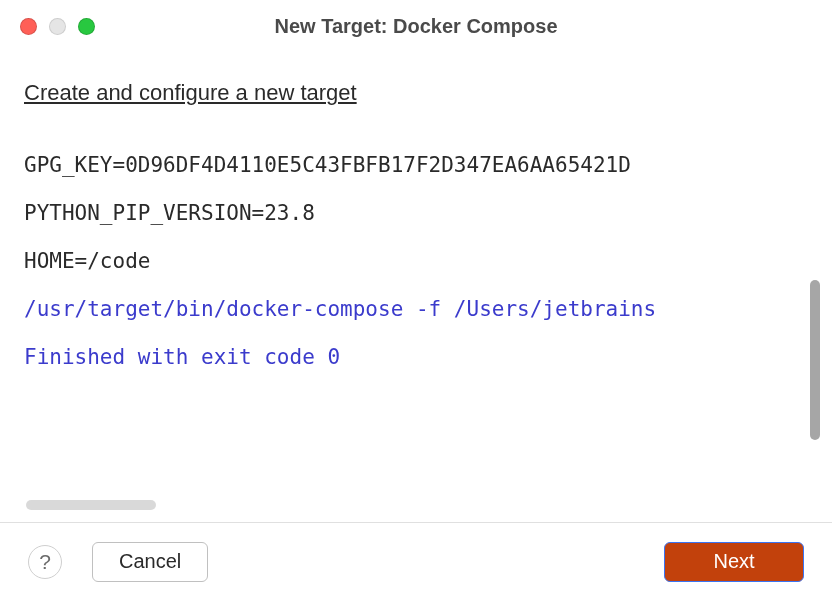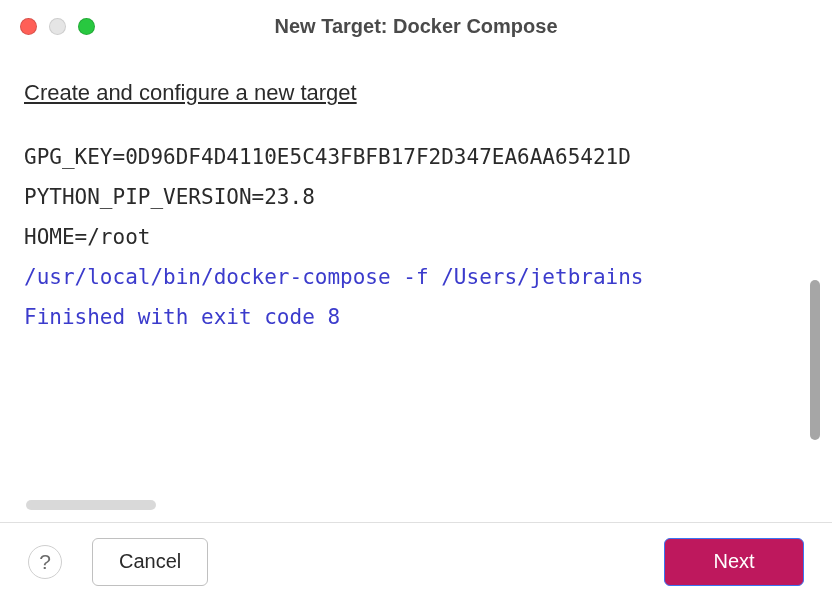--- a/index.html
+++ b/index.html
@@ -76,20 +76,21 @@
       font-size: 21px;
       line-height: 1.9;
       color: #2a2a2a;
       height: 100%;
       overflow-x: hidden;
       overflow-y: hidden;
       white-space: nowrap;
     }
     .console-line {
       white-space: nowrap;
+      margin-top: 8px;
     }
     .cmd {
       color: #3b3bcc;
     }
     .finished {
       color: #3b3bcc;
     }
     .vscrollbar {
       position: absolute;
       right: 10px;
@@ -128,38 +129,38 @@
       align-items: center;
       justify-content: center;
       font-size: 21px;
       color: #6b6b6b;
       cursor: pointer;
     }
     .spacer {
       flex: 1;
     }
     .btn {
-      height: 48px;
+      height: 40px;
       padding: 0 26px;
       border-radius: 6px;
       font-size: 20px;
       cursor: pointer;
       display: flex;
       align-items: center;
       justify-content: center;
       border: 1.5px solid #c0c0c0;
       background: #ffffff;
       color: #2a2a2a;
       min-width: 110px;
     }
     .btn-cancel {
       margin-left: 12px;
     }
     .btn-primary {
-      background: #be185d;
+      background: #c2410c;
       border: 1.5px solid #3b74f2;
       color: #ffffff;
       min-width: 140px;
     }
   </style>
 </head>
 <body>
 
 <div class="titlebar">
   <div class="traffic-lights">
@@ -169,23 +170,23 @@
   </div>
   <div class="window-title">New Target: Docker Compose</div>
 </div>
 
 <div class="subtitle">Create and configure a new target</div>
 
 <div class="console-wrapper">
   <div class="console">
     <div class="console-line">GPG_KEY=0D96DF4D4110E5C43FBFB17F2D347EA6AA65421D</div>
     <div class="console-line">PYTHON_PIP_VERSION=23.8</div>
-    <div class="console-line">HOME=/root</div>
-    <div class="console-line cmd">/usr/local/bin/docker-compose -f /Users/jetbrains</div>
-    <div class="console-line finished">Finished with exit code 8</div>
+    <div class="console-line">HOME=/code</div>
+    <div class="console-line cmd">/usr/target/bin/docker-compose -f /Users/jetbrains</div>
+    <div class="console-line finished">Finished with exit code 0</div>
   </div>
   <div class="vscrollbar"></div>
   <div class="hscrollbar"></div>
 </div>
 
 <div class="footer">
   <div class="help-btn" title="Help">
     <span>?</span>
   </div>
   <div class="btn btn-cancel">Cancel</div>

